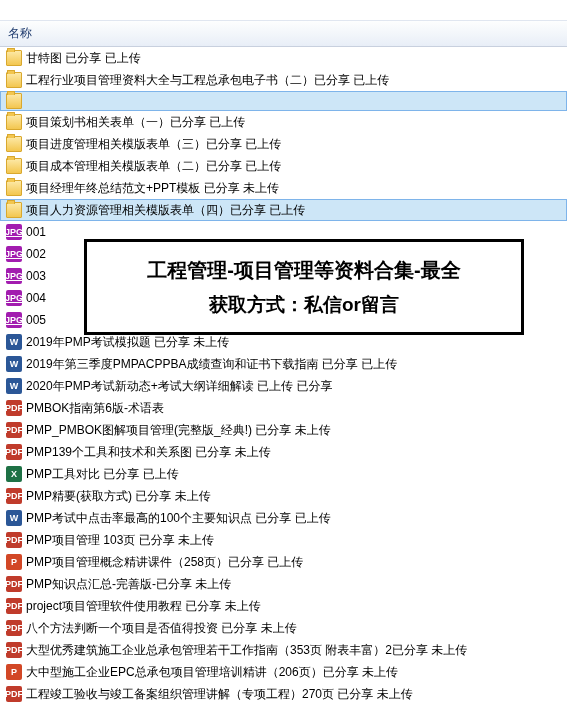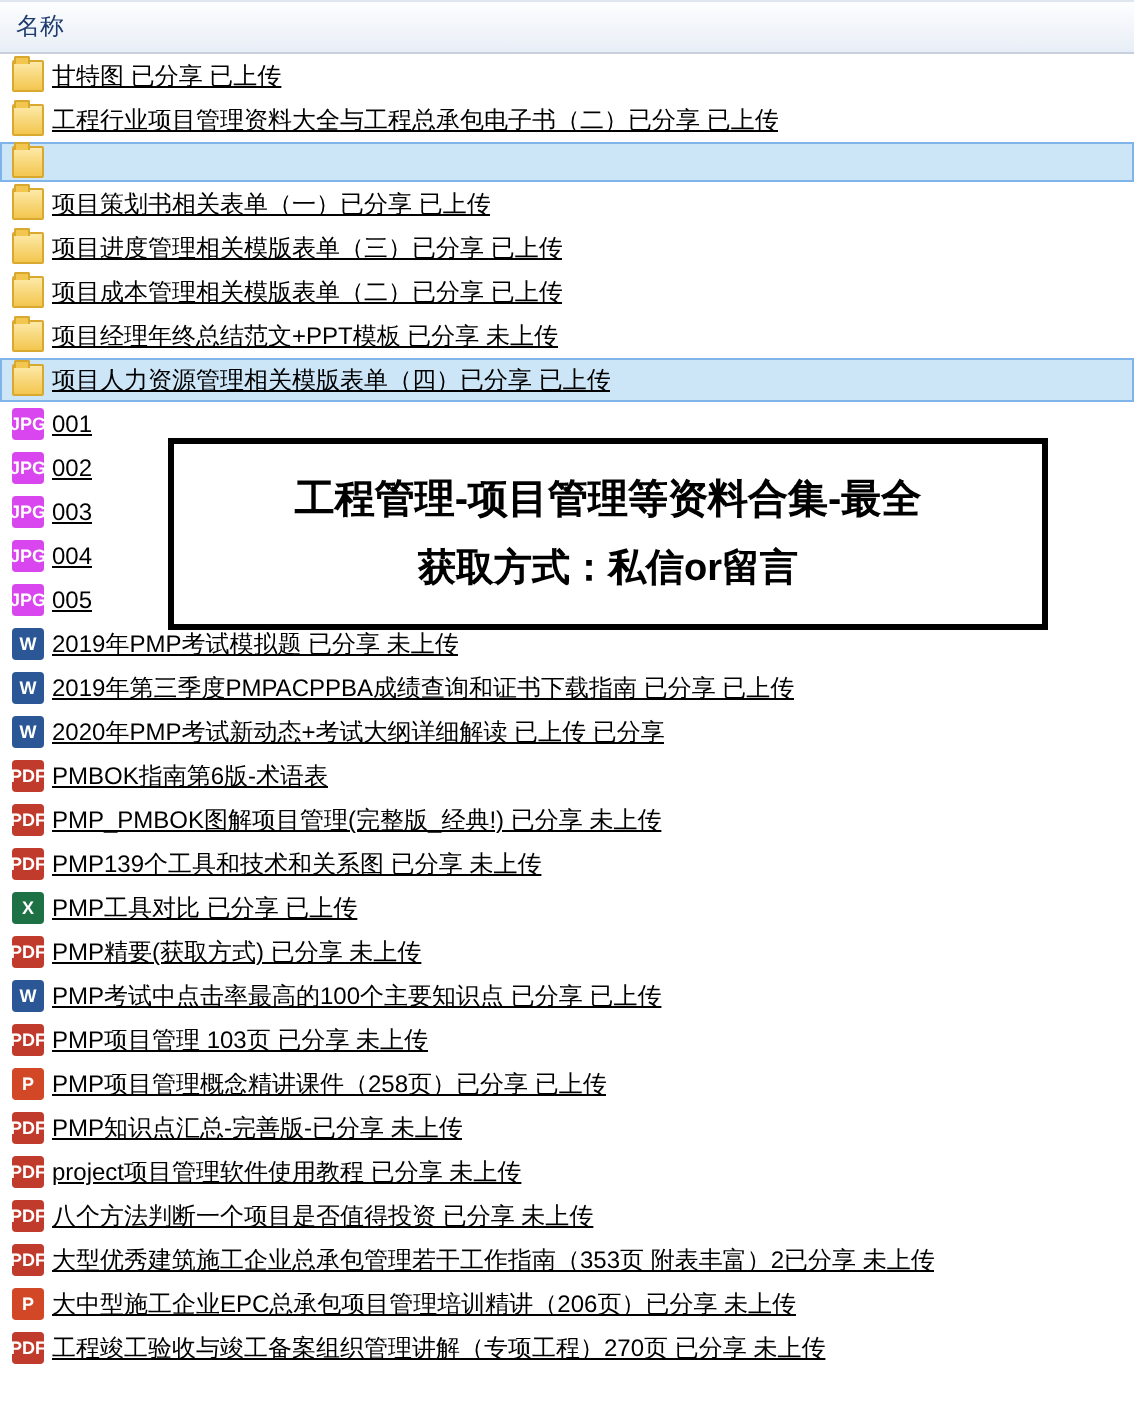--- a/index.html
+++ b/index.html
@@ -10,20 +10,21 @@
   width: 567px;
   overflow: hidden;
 }
 .header {
   background: linear-gradient(#fdfefe, #e8eef7);
   border-top: 1px solid #e0e6f0;
   border-bottom: 1px solid #c8d0de;
   padding: 4px 8px;
   color: #1f3b6e;
   font-size: 12px;
+  margin-top: 20px;
 }
 .file-list {
   background: #fff;
 }
 .file-row {
   display: flex;
   align-items: center;
   padding: 2px 6px;
   line-height: 18px;
   white-space: nowrap;
@@ -58,30 +59,29 @@
   position: absolute;
   top: -3px;
   left: 0;
   width: 6px;
   height: 3px;
   background: #f3c64f;
   border: 1px solid #d9a82e;
   border-bottom: none;
   border-radius: 1px 1px 0 0;
 }
-.icon-jpg { background: #d946ef; }
+.icon-jpg { background: #a21caf; text-decoration: underline; }
 .icon-doc { background: #2b5797; }
 .icon-pdf { background: #c03b2b; }
 .icon-xls { background: #1e7145; }
 .icon-ppt { background: #d24726; }
 .file-name {
   color: #000;
   overflow: hidden;
   text-overflow: ellipsis;
-  text-decoration: underline;
 }
 .overlay-box {
   position: absolute;
   border: 3px solid #000;
   background: #fff;
   text-align: center;
   padding: 10px 18px;
   font-weight: bold;
   color: #000;
   line-height: 1.8;

